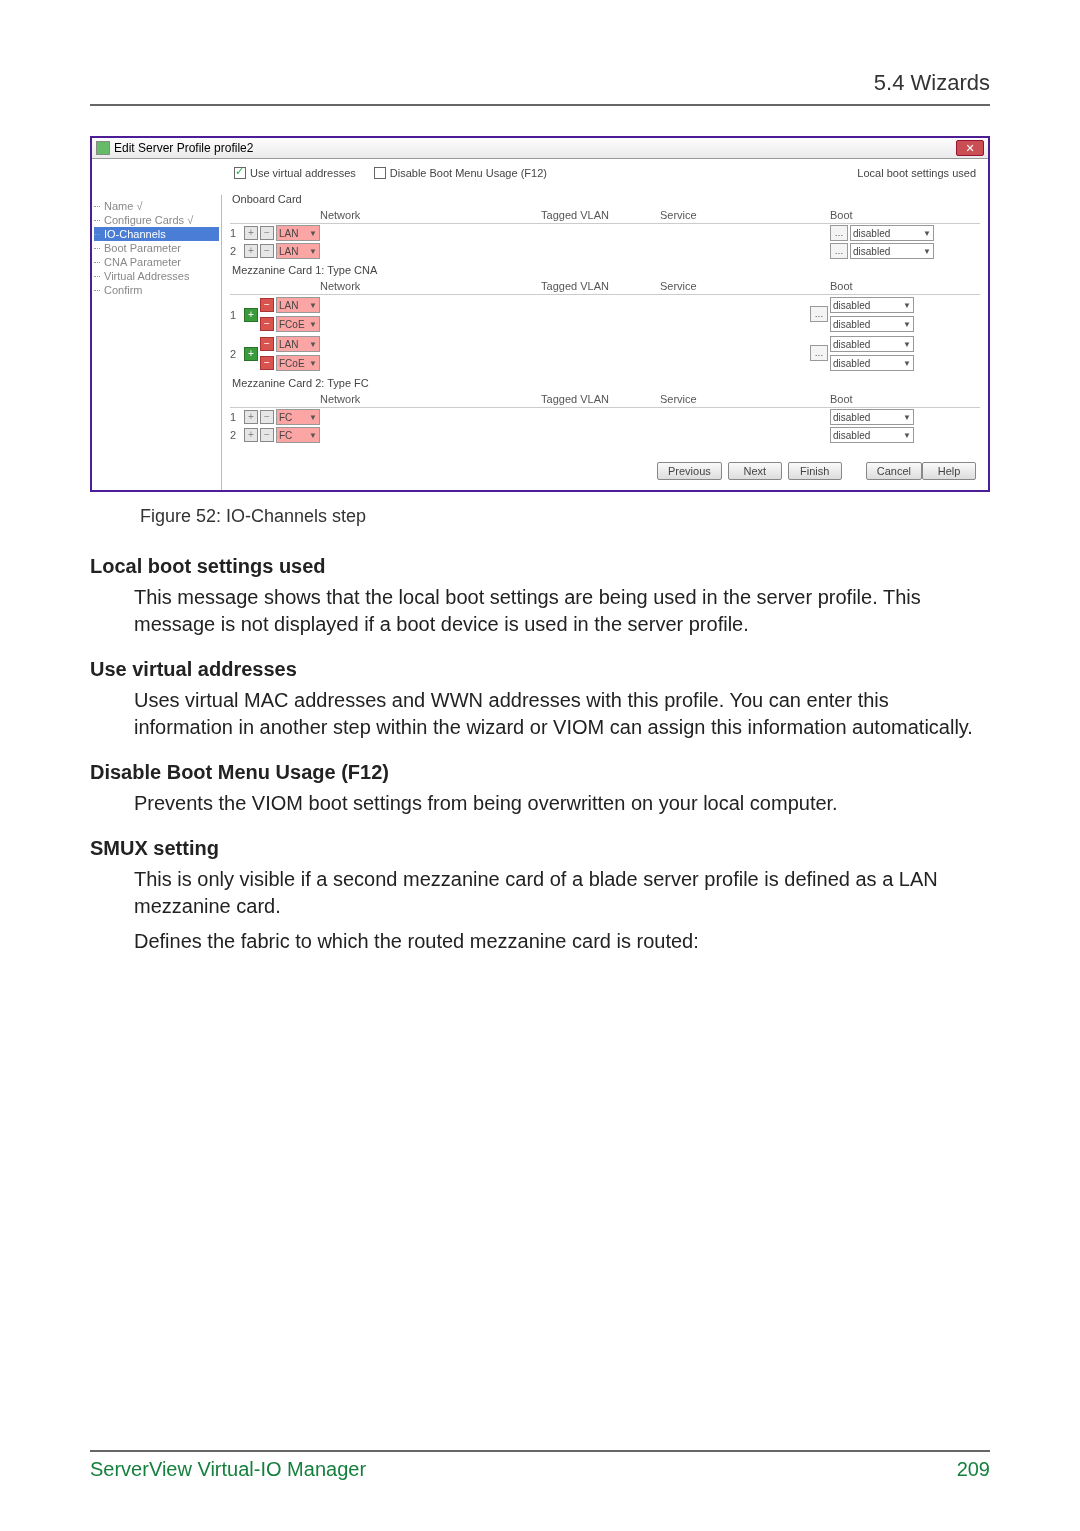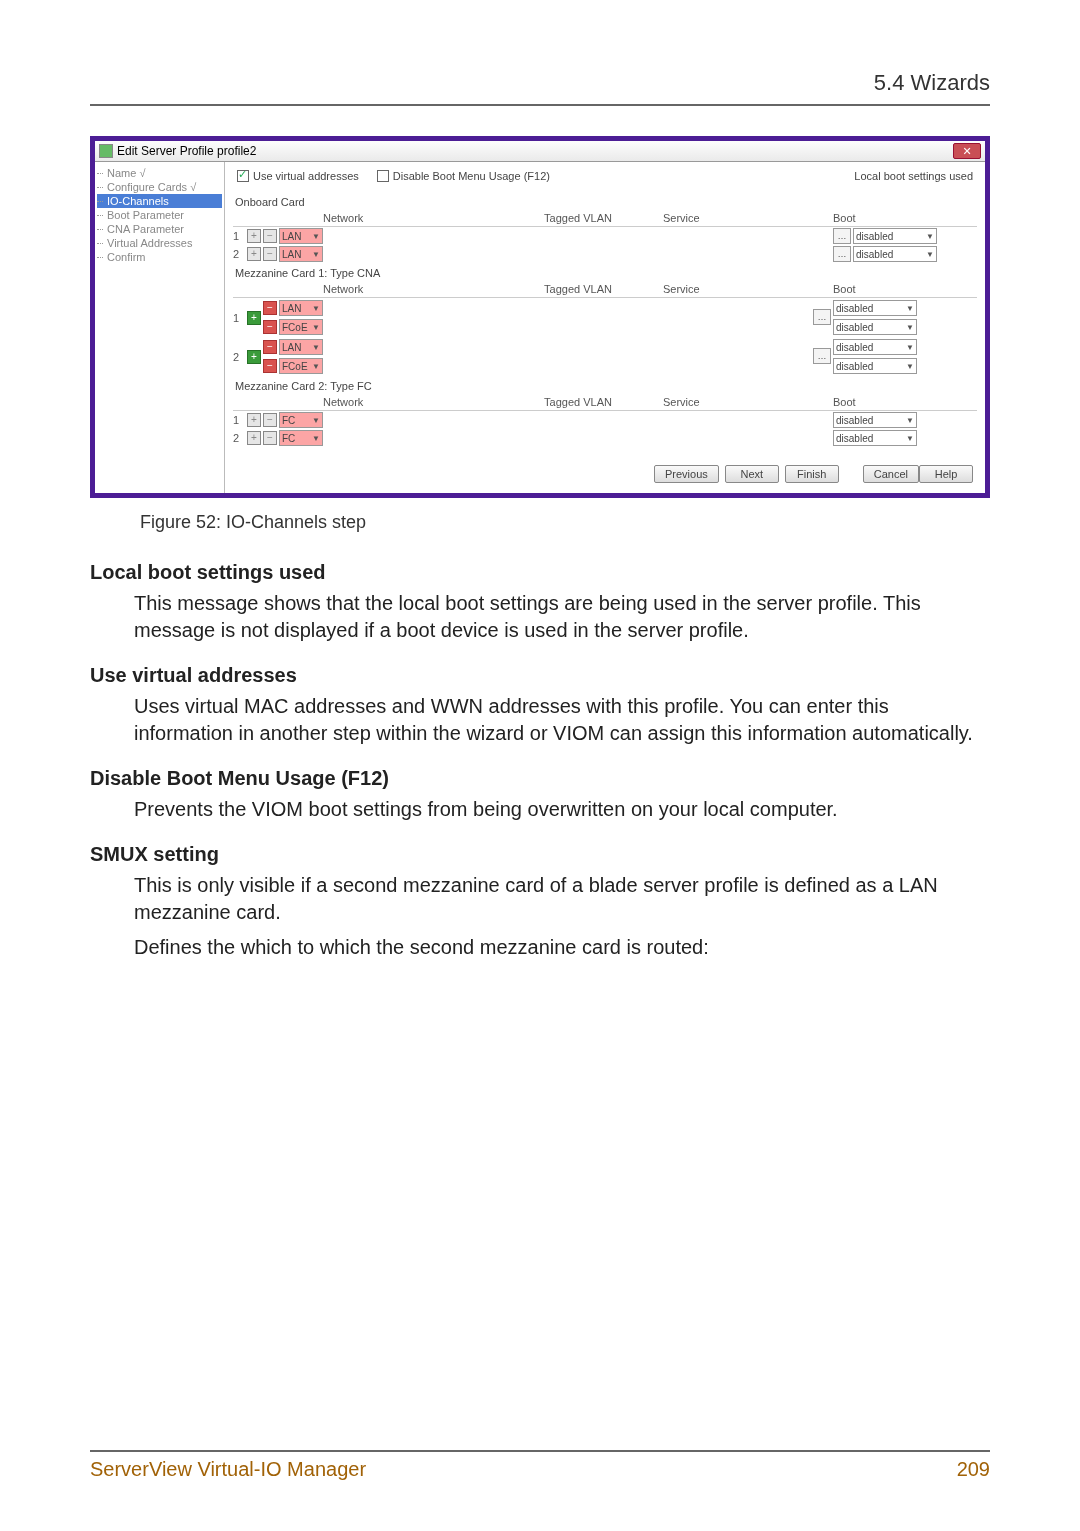--- a/index.html
+++ b/index.html
@@ -12,21 +12,21 @@
     padding: 70px 90px 50px 90px;
   }
   .section-header {
     text-align: right;
     font-size: 22px;
     color: #333;
     margin-bottom: 8px;
   }
   .hr-top { border: none; border-top: 2px solid #666; margin-bottom: 30px; }
   .screenshot-window {
-    border: 5px solid #4c1d95;
+    border: 2px solid #4c1d95;
     background: #fff;
     position: relative;
     margin: 0 auto 14px auto;
     width: 900px;
   }
   .titlebar {
     display: flex;
     align-items: center;
     justify-content: space-between;
     border-bottom: 1px solid #999;
@@ -46,20 +46,21 @@
     line-height: 14px;
     border-radius: 2px;
   }
   .window-body { display: flex; }
   .sidebar {
     width: 130px;
     border-right: 1px solid #bbb;
     padding: 4px 2px;
     font-size: 11px;
     color: #555;
+    margin-top: 36px;
   }
   .sidebar-item { padding: 1px 2px 1px 10px; white-space: nowrap; position: relative; color: #888; }
   .sidebar-item::before { content: ""; position: absolute; left: 0; top: 50%; width: 6px; border-top: 1px dotted #999; }
   .sidebar-item.selected { background: #4a7ed6; color: #fff; }
   .main-panel { flex: 1; padding: 6px 8px 10px 8px; font-size: 11px; color: #444; }
   .top-row { display: flex; align-items: center; justify-content: space-between; margin-bottom: 8px; padding: 2px 4px; }
   .top-row-left { display: flex; align-items: center; gap: 18px; }
   .checkbox-wrap { display: inline-flex; align-items: center; gap: 4px; }
   .chk { width: 12px; height: 12px; border: 1px solid #666; background: #fff; display: inline-block; position: relative; }
   .chk.checked::after { content: "✓"; position: absolute; top: -3px; left: 0; font-size: 11px; color: #2a5; }
@@ -94,21 +95,21 @@
     font-size: 11px; padding: 2px 10px; border-radius: 2px; min-width: 54px;
     text-align: center;
   }
   .btn-group-left { display: flex; gap: 6px; margin-right: 24px; }
   .caption { font-size: 18px; color: #333; margin: 10px 0 26px 50px; }
   .doc-body { font-size: 20px; color: #222; line-height: 1.35; }
   .term { font-weight: bold; margin-top: 18px; margin-bottom: 4px; }
   .def { margin-left: 44px; margin-bottom: 8px; }
   .footer { position: absolute; bottom: 50px; left: 90px; right: 90px; }
   .hr-bot { border: none; border-top: 2px solid #666; margin-bottom: 6px; }
-  .footer-row { display: flex; justify-content: space-between; font-size: 20px; color: #a16207; }
+  .footer-row { display: flex; justify-content: space-between; font-size: 20px; color: #15803d; }
   .cna-row { display: flex; align-items: flex-start; padding: 1px 0; }
   .cna-port { width: 90px; display: flex; align-items: center; gap: 2px; }
   .cna-subcol { display: flex; flex-direction: column; gap: 1px; }
 </style>
 </head>
 <body>
 
 <div class="page">
   <div class="section-header">5.4 Wizards</div>
   <hr class="hr-top">
@@ -361,21 +362,21 @@
     <div class="def">This message shows that the local boot settings are being used in the server profile. This message is not displayed if a boot device is used in the server profile.</div>
 
     <div class="term">Use virtual addresses</div>
     <div class="def">Uses virtual MAC addresses and WWN addresses with this profile. You can enter this information in another step within the wizard or VIOM can assign this information automatically.</div>
 
     <div class="term">Disable Boot Menu Usage (F12)</div>
     <div class="def">Prevents the VIOM boot settings from being overwritten on your local computer.</div>
 
     <div class="term">SMUX setting</div>
     <div class="def">This is only visible if a second mezzanine card of a blade server profile is defined as a LAN mezzanine card.</div>
-    <div class="def">Defines the which to which the second mezzanine card is routed:</div>
+    <div class="def">Defines the fabric to which the routed mezzanine card is routed:</div>
   </div>
 
   <div class="footer">
     <hr class="hr-bot">
     <div class="footer-row">
       <span>ServerView Virtual-IO Manager</span>
       <span>209</span>
     </div>
   </div>
 </div>

